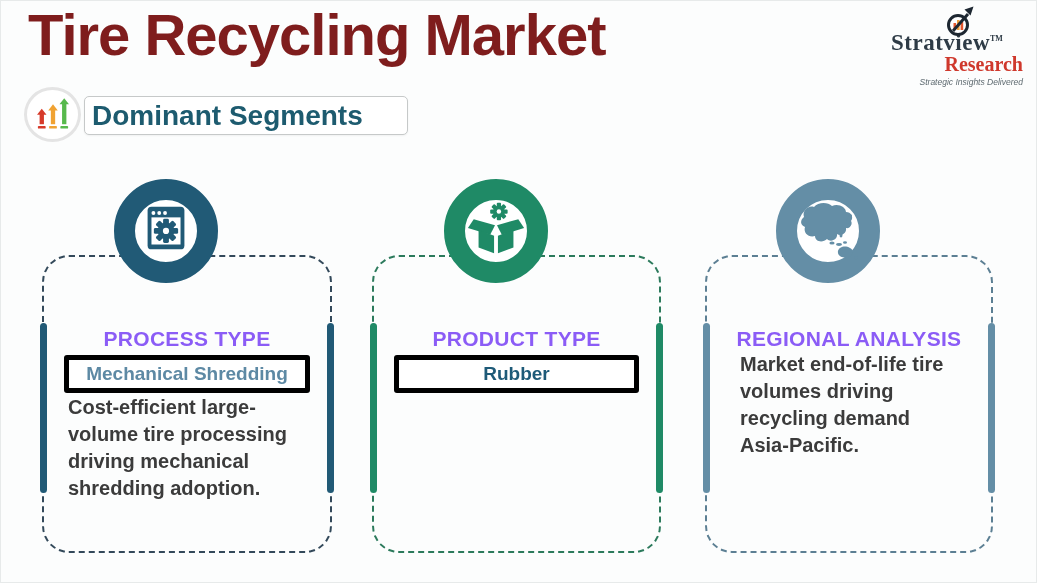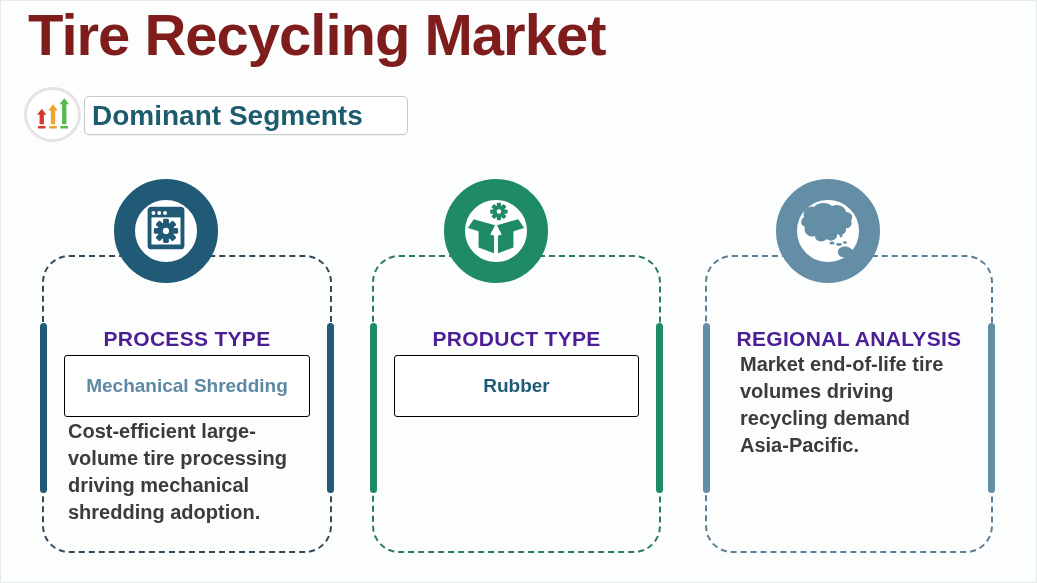--- a/index.html
+++ b/index.html
@@ -57,43 +57,58 @@
     border:21px solid var(--accent,#215a76);background:#fff;
     display:flex;align-items:center;justify-content:center;
   }
   .side-bar{
     position:absolute;width:7px;top:66px;height:170px;border-radius:4px;
     background:var(--accent,#215a76);
   }
   .side-bar.left{left:-4px;}
   .side-bar.right{right:-4px;}
   .card-heading{
-    text-align:center;font-size:21px;font-weight:700;color:#4c1d95;
+    text-align:center;font-size:21px;font-weight:700;color:#8b5cf6;
     letter-spacing:0.3px;line-height:1.1;
   }
   .card-valuebox{
-    margin:5px 20px 0;border:1px solid #000000;border-radius:3px;background:#fff;
-    text-align:center;padding:19px 2px;
+    margin:5px 20px 0;border:5px solid #000000;border-radius:3px;background:#fff;
+    text-align:center;padding:3px 2px;
   }
   .card-value{font-size:19px;font-weight:700;color:var(--val,#5d89a4);}
   .card-desc{
     margin:1px 0 0 24px;font-size:20px;font-weight:700;color:#3b3b3b;
     line-height:27px;max-width:236px;
   }
   .card-2 .card-desc{margin-left:40px;max-width:196px;}
   .card-3 .card-desc{margin-left:33px;max-width:214px;}
   .icon-svg .fa{fill:var(--accent,#215a76);}
 </style>
 </head>
 <body>
 
 <div class="canvas">
 
   <div class="title">Tire Recycling Market</div>
 
+  <div class="brand">
+    <span class="brand-icon">
+      <svg width="36" height="36" viewBox="0 0 36 36">
+        <circle cx="15" cy="21" r="9.5" fill="#ffffff" stroke="#1d2731" stroke-width="3"></circle>
+        <rect x="10.5" y="19" width="2.6" height="7" fill="#e4572e"></rect>
+        <rect x="14" y="16" width="2.6" height="10" fill="#f0a03c"></rect>
+        <rect x="17.6" y="18" width="2.6" height="8" fill="#e4572e"></rect>
+        <path d="M10,27 L25,10" stroke="#1d2731" stroke-width="3" fill="none"></path>
+        <polygon points="21.5,5.5 30.5,2.5 27.5,11.5" fill="#1d2731"></polygon>
+      </svg>
+    </span>
+    <div class="brand-name"><span>Stratview</span><span class="brand-tm">TM</span></div>
+    <div class="brand-research">Research</div>
+    <div class="brand-tagline">Strategic Insights Delivered</div>
+  </div>
 
   <div class="badge-circle">
     <span>
       <svg width="38" height="36" viewBox="0 0 44 40">
         <polygon points="9,15 3.5,22 14.5,22" fill="#d63a2a"></polygon>
         <rect x="6.5" y="21" width="5" height="12" fill="#d63a2a"></rect>
         <rect x="4.5" y="35" width="9" height="3" rx="1" fill="#d63a2a"></rect>
         <polygon points="22,10 16.5,17 27.5,17" fill="#f0a232"></polygon>
         <rect x="19.5" y="16" width="5" height="17" fill="#f0a232"></rect>
         <rect x="17.5" y="35" width="9" height="3" rx="1" fill="#f0a232"></rect>

